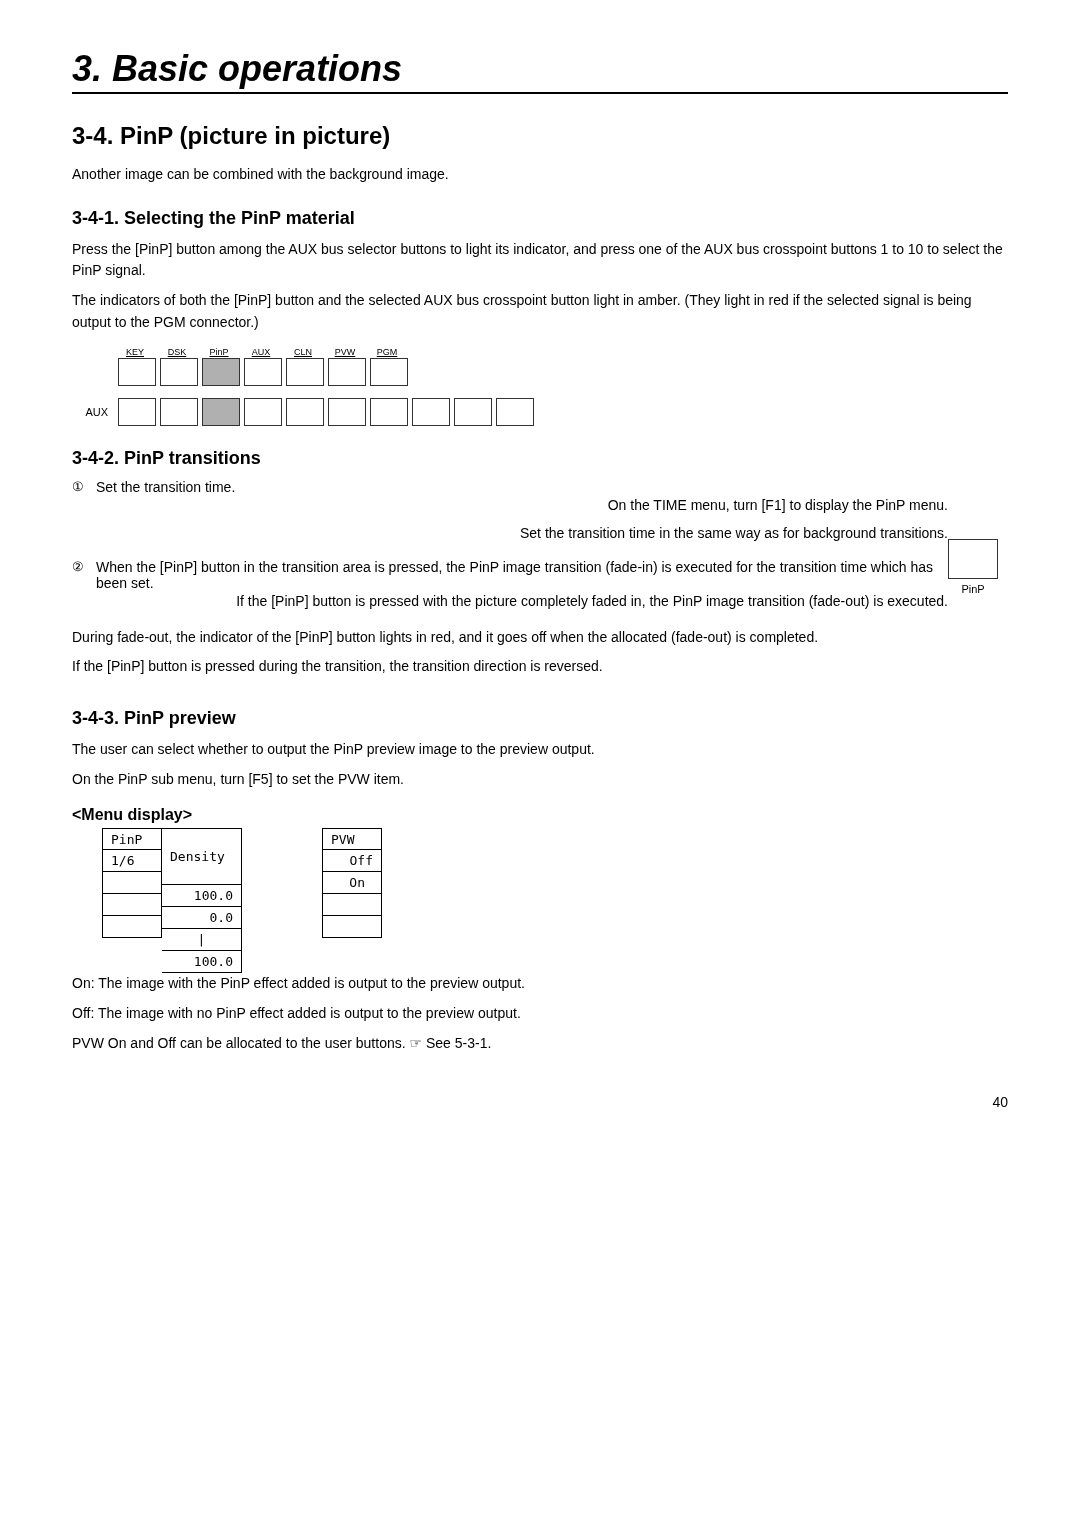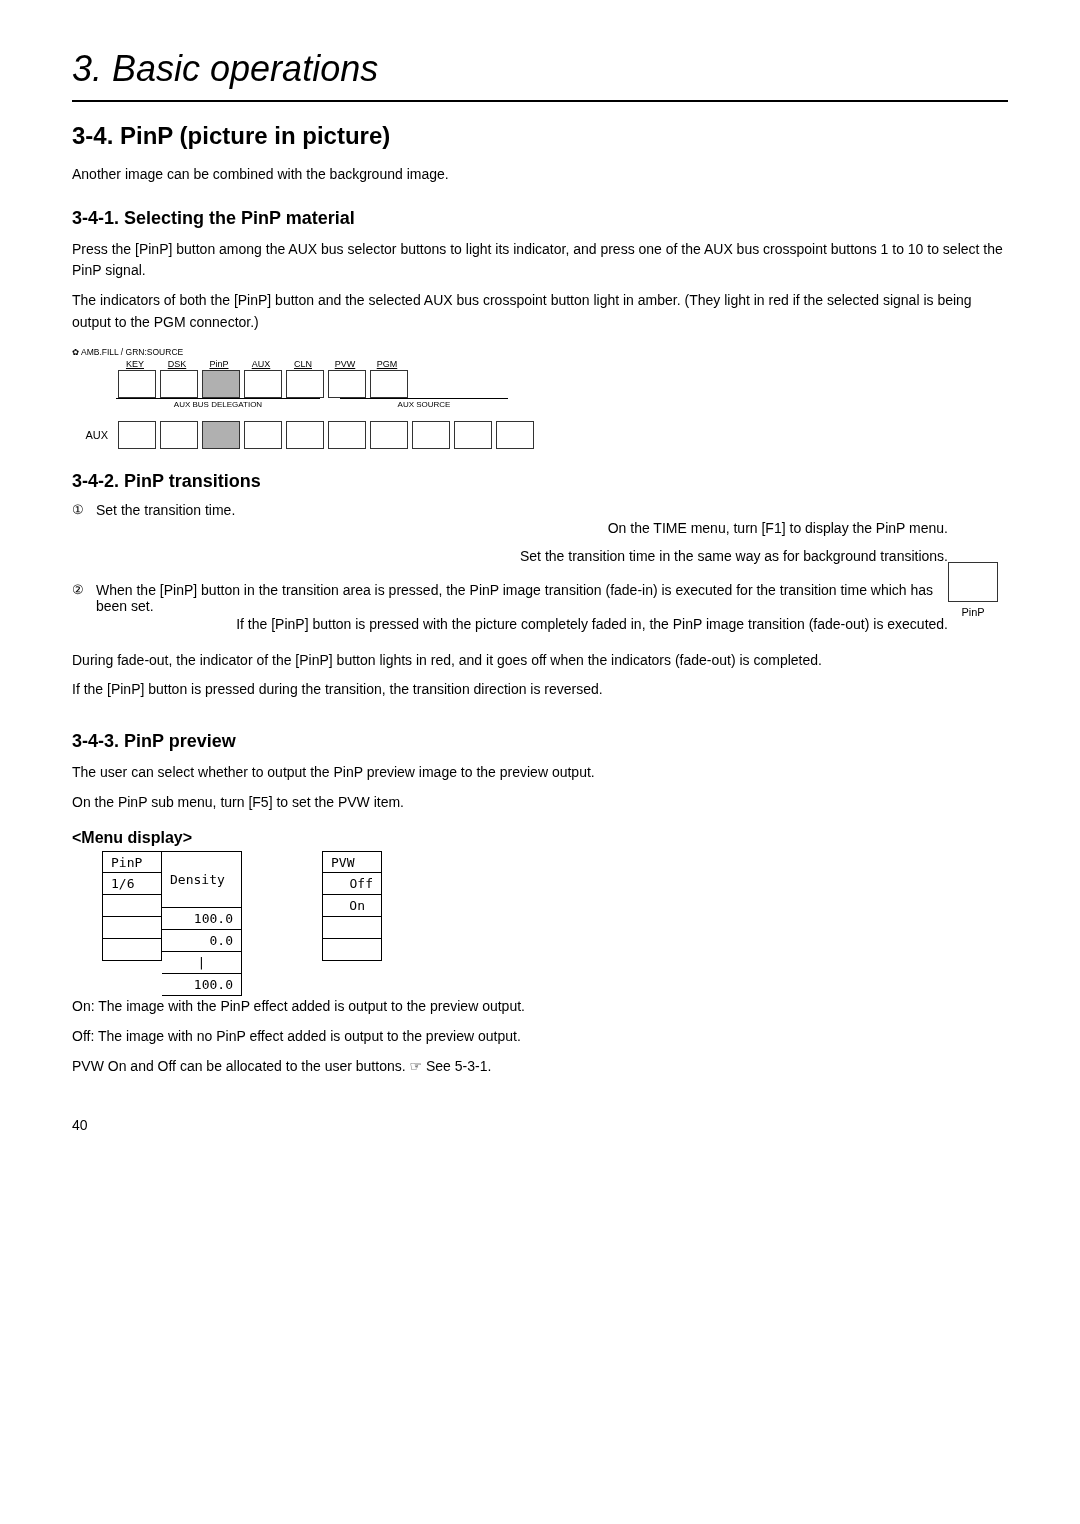--- a/index.html
+++ b/index.html
@@ -8,25 +8,25 @@
       font-family: Arial, Helvetica, sans-serif;
       font-size: 14px;
       color: #000000;
       width: 1080px;
       min-height: 1524px;
       padding: 48px 72px 60px 72px;
     }
 
     .chapter-title {
       font-size: 36px;
-      font-weight: normal;
+      font-weight: bold;
       font-style: italic;
       border-bottom: 2px solid #000;
-      padding-bottom: 10px;
-      margin-bottom: 20px;
+      padding-bottom: 2px;
+      margin-bottom: 28px;
     }
 
     .section-title {
       font-size: 24px;
       font-weight: bold;
       margin-bottom: 14px;
     }
 
     .subsection-title {
       font-size: 18px;
@@ -94,21 +94,21 @@
     }
 
     .indent-p {
       margin-left: 24px;
       line-height: 1.55;
       margin-bottom: 6px;
       text-align: right;
     }
 
     .page-number {
-      text-align: left;
+      text-align: right;
       margin-top: 40px;
       font-size: 14px;
     }
 
     .bold { font-weight: normal; }
 
     .amb-note {
       font-size: 8.5px;
       margin-bottom: 2px;
     }
@@ -174,21 +174,20 @@
 
 <p>Another image can be combined with the background image.</p>
 
 <h3 class="subsection-title">3-4-1. Selecting the PinP material</h3>
 
 <p>Press the [PinP] button among the AUX bus selector buttons to light its indicator, and press one of the AUX bus crosspoint buttons 1 to 10 to select the PinP signal.</p>
 <p>The indicators of both the [PinP] button and the selected AUX bus crosspoint button light in amber. (They light in red if the selected signal is being output to the PGM connector.)</p>
 
 
 <div class="diagram-block">
-  <div class="amb-note">✿ AMB.FILL / GRN:SOURCE</div>
 
   <div class="row-with-labels">
     <div class="btn-labels-row">
       <div class="btn-label-item">KEY</div>
       <div class="btn-label-item">DSK</div>
       <div class="btn-label-item">PinP</div>
       <div class="btn-label-item">AUX</div>
       <div class="btn-label-item">CLN</div>
       <div class="btn-label-item">PVW</div>
       <div class="btn-label-item">PGM</div>
@@ -197,29 +196,20 @@
       <div class="bus-label"></div>
       <div class="button-box"></div>
       <div class="button-box"></div>
       <div class="button-box gray"></div>
       <div class="button-box"></div>
       <div class="button-box"></div>
       <div class="button-box"></div>
       <div class="button-box"></div>
     </div>
 
-    <div class="under-bar-row">
-      <div class="under-bar-section" style="width: 204px;">
-        <div class="under-bar-line">AUX BUS DELEGATION</div>
-      </div>
-      <div style="width: 4px;"></div>
-      <div class="under-bar-section" style="width: 168px; margin-left: 8px;">
-        <div class="under-bar-line">AUX SOURCE</div>
-      </div>
-    </div>
   </div>
 
   <div class="btn-row" style="margin-top: 12px;">
     <div class="bus-label" style="font-size: 11px; width: 36px; text-align: right; margin-right: 6px;">AUX</div>
     <div class="button-box"></div>
     <div class="button-box"></div>
     <div class="button-box gray"></div>
     <div class="button-box"></div>
     <div class="button-box"></div>
     <div class="button-box"></div>
@@ -249,21 +239,21 @@
   </div>
 
   <div class="numbered-item">
     <span class="num-circle">②</span>
     <div class="num-content">
       <span>When the [PinP] button in the transition area is pressed, the PinP image transition (fade-in) is executed for the transition time which has been set.</span>
       <p class="indent-p">If the [PinP] button is pressed with the picture completely faded in, the PinP image transition (fade-out) is executed.</p>
     </div>
   </div>
 
-  <p>During fade-out, the indicator of the [PinP] button lights in red, and it goes off when the indicators (fade-out) is completed.</p>
+  <p>During fade-out, the indicator of the [PinP] button lights in red, and it goes off when the allocated (fade-out) is completed.</p>
   <p>If the [PinP] button is pressed during the transition, the transition direction is reversed.</p>
 
   <div style="clear: both;"></div>
 </div>
 
 <h3 class="subsection-title">3-4-3. PinP preview</h3>
 
 <p>The user can select whether to output the PinP preview image to the preview output.</p>
 <p>On the PinP sub menu, turn [F5] to set the PVW item.</p>
 

